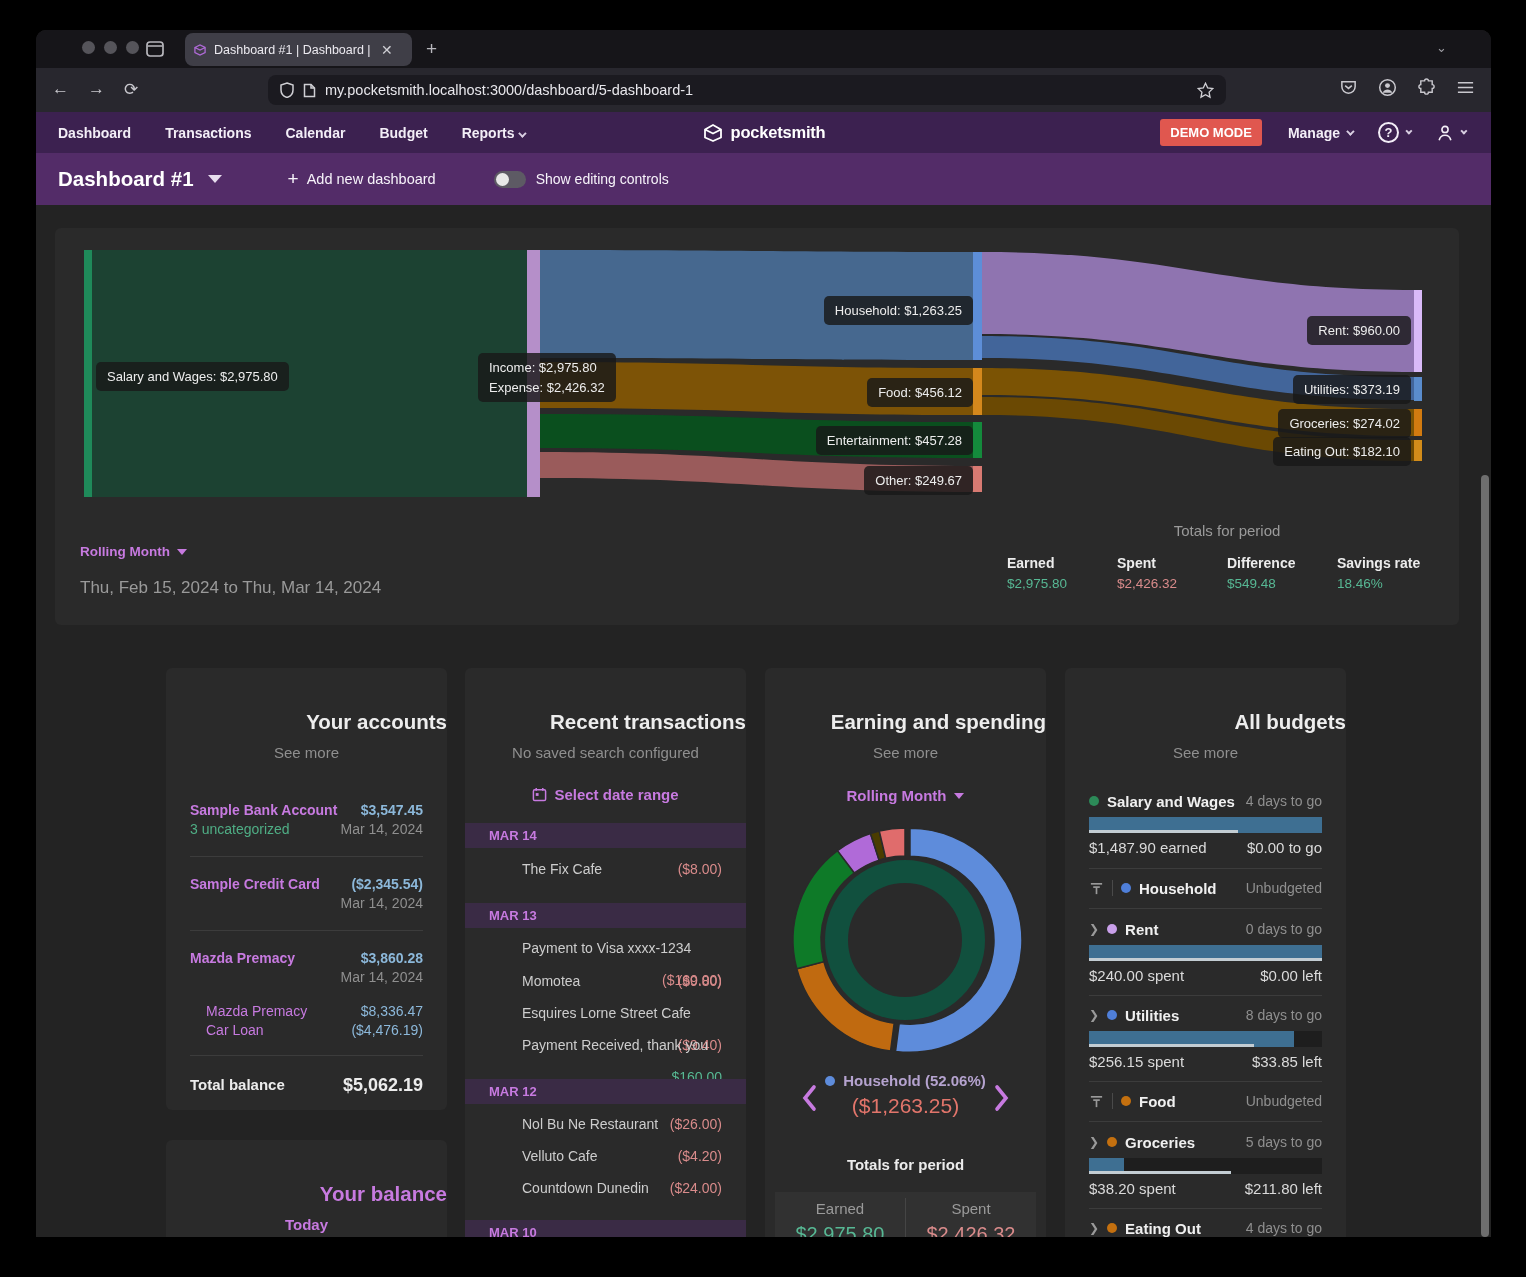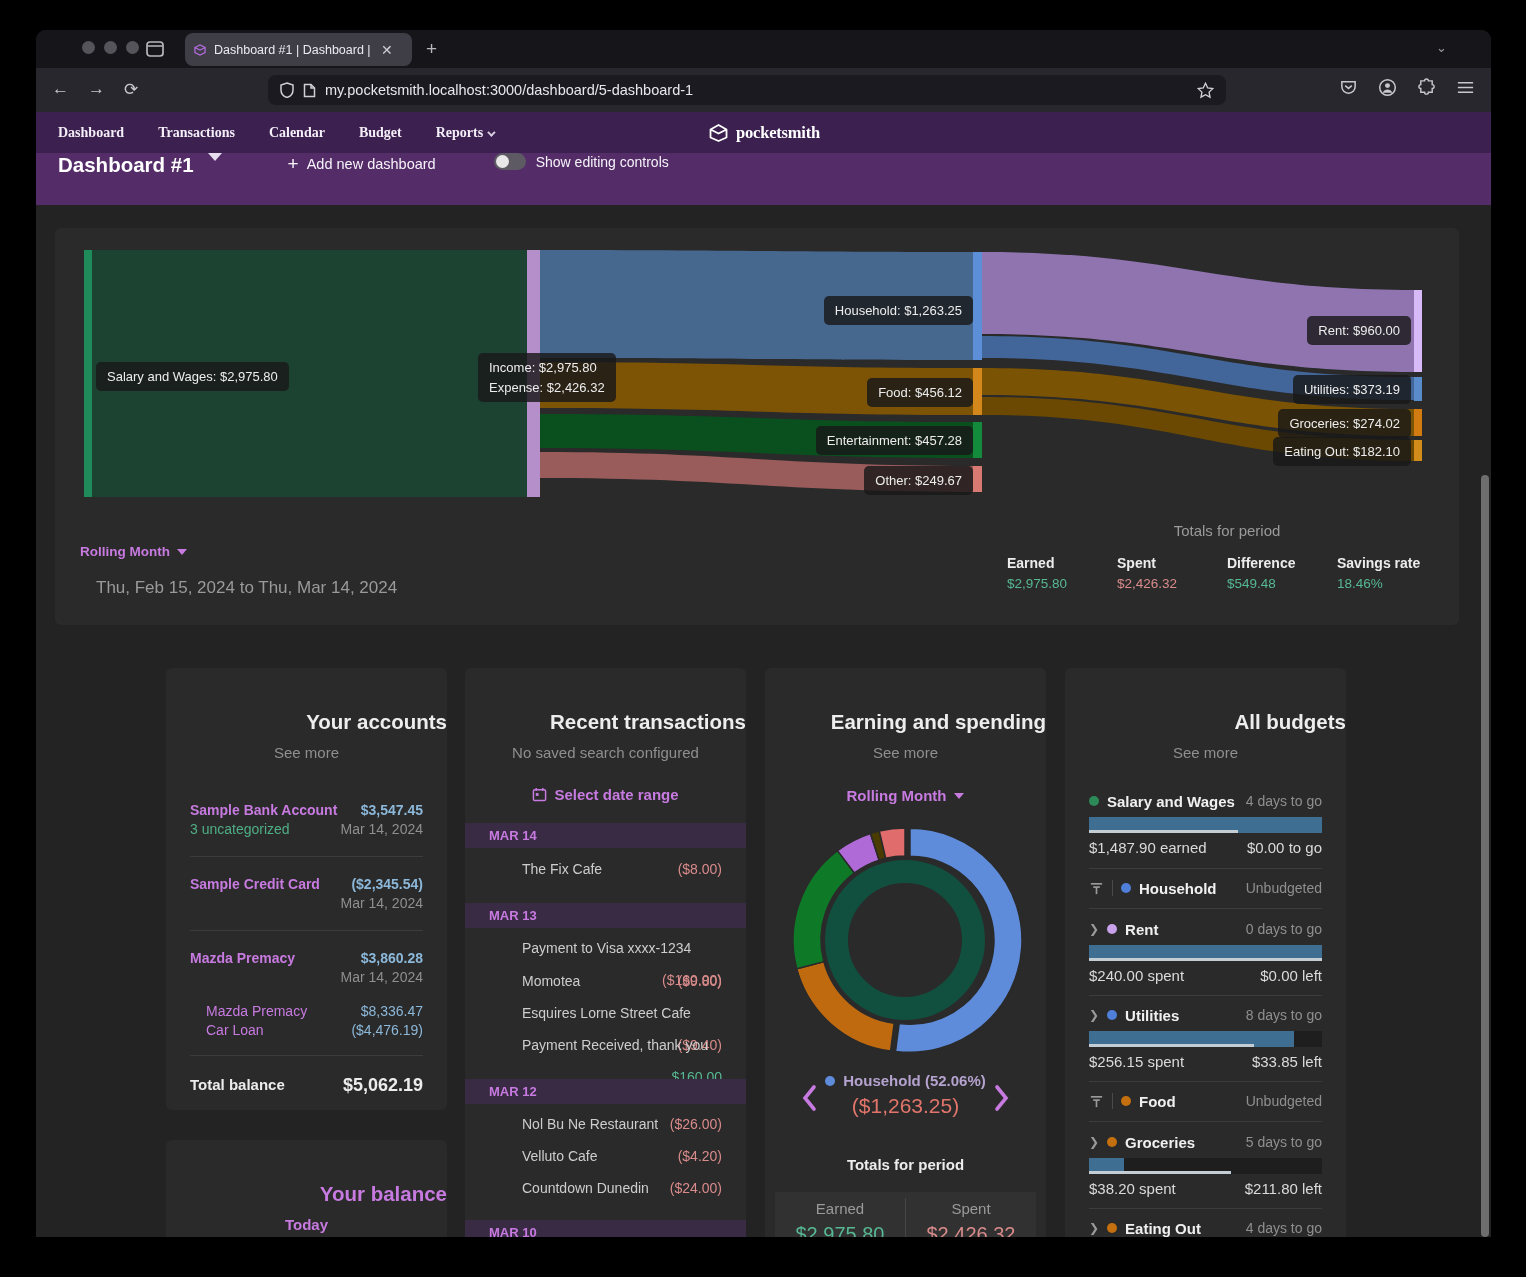--- a/index.html
+++ b/index.html
@@ -21,54 +21,54 @@
 
   .urlbar { position:absolute; left:0; top:38px; width:100%; height:44px; background:#28272e; }
   .nav-ico { position:absolute; top:11px; color:#c9c8ce; font-size:17px; }
   .url-field { position:absolute; left:232px; top:7px; width:958px; height:30px; background:#1b1a20;
                border-radius:8px; display:flex; align-items:center; padding:0 12px; gap:9px; }
   .url-text { color:#e8e7ec; font-size:14.5px; flex:1; }
   .chrome-right { position:absolute; right:16px; top:10px; display:flex; gap:20px; color:#c9c8ce; }
 
   
   .appnav { position:absolute; left:0; top:82px; width:100%; height:41px; background:#3c2150;
-            display:flex; align-items:center;font-family:Liberation Serif, serif; }
+            display:flex; align-items:center; }
   .appnav-items { display:flex; gap:34px; margin-left:22px; }
   .appnav-item { color:#f3eef7; font-size:14px; font-weight:700; }
   .brand { position:absolute; left:50%; transform:translateX(-50%); display:flex; align-items:center; gap:7px; color:#fff; }
   .brand-text { font-size:16.5px; font-weight:700; letter-spacing:-0.2px; }
   .appnav-right { position:absolute; right:26px; display:flex; align-items:center; gap:26px; }
   .demo-badge { background:#e0574f; color:#fff; font-weight:700; font-size:13px; padding:6px 10px; border-radius:3px; }
   .manage { color:#f3eef7; font-size:14px; font-weight:700; display:flex; align-items:center; gap:6px; }
   .chev { display:inline-block; width:8px; height:8px; border-right:2px solid #d9cfe2; border-bottom:2px solid #d9cfe2;
           transform:rotate(45deg) translateY(-2px); }
   .help-circ { width:21px; height:21px; border:2px solid #f3eef7; border-radius:50%; color:#f3eef7;
                font-size:13px; font-weight:700; display:flex; align-items:center; justify-content:center; }
 
   .dashbar { position:absolute; left:0; top:123px; width:100%; height:52px; background:#532c68;
-             display:flex; align-items:flex-start; }
+             display:flex; align-items:center; }
   .dash-title { color:#fff; font-size:20.5px; font-weight:700; margin-left:22px; }
   .tri-down { display:inline-block; width:0; height:0; border-left:7px solid transparent; border-right:7px solid transparent;
               border-top:8px solid #e7ddee; margin-left:14px; }
   .addnew { display:flex; align-items:center; gap:8px; color:#f7f3fa; font-size:14.5px; margin-left:66px; }
   .plus { font-size:19px; font-weight:400; }
   .toggle-wrap { display:flex; align-items:center; gap:10px; margin-left:58px; }
   .toggle { width:32px; height:17px; background:#5d5a64; border-radius:9px; position:relative; }
   .toggle-knob { position:absolute; left:2px; top:2px; width:13px; height:13px; border-radius:50%; background:#e8e8e8; }
   .toggle-label { color:#f7f3fa; font-size:14px; }
 
   
   .panel { position:absolute; left:19px; top:198px; width:1404px; height:397px; background:#2a2a2a; border-radius:6px; }
   .pill { position:absolute; background:rgba(24,24,24,0.82); color:#ededed; font-size:13px;
           padding:7px 11px; border-radius:5px; white-space:nowrap; }
   .pill2 { line-height:1.5; padding:5px 11px; }
   .period-sel { position:absolute; left:25px; top:316px; color:#c77ae0; font-size:13.5px; font-weight:700;
                 display:flex; align-items:center; gap:7px; }
   .tri-sm { width:0; height:0; border-left:5px solid transparent; border-right:5px solid transparent; border-top:6px solid #c77ae0; }
-  .period-range { position:absolute; left:41px; top:350px; color:#9a9a9a; font-size:17px; }
+  .period-range { position:absolute; left:25px; top:350px; color:#9a9a9a; font-size:17px; }
   .totals-title { position:absolute; left:952px; top:294px; width:440px; text-align:center; color:#9a9a9a; font-size:15px; }
   .tcol { position:absolute; top:327px; width:105px; }
   .tcol .tl { color:#ececec; font-size:14px; font-weight:700; }
   .tcol .tv { font-size:13.5px; margin-top:5px; }
   .pos { color:#57b894; } .neg { color:#d98b8b; }
 
   
   .card { position:absolute; width:281px; background:#2a2a2a; border-radius:6px; }
   .card-title { position:absolute; left:0; top:42px; width:100%; text-align:right; color:#ededed; font-size:20.5px; font-weight:700; }
   .card-sub { position:absolute; left:0; top:76px; width:100%; text-align:center; color:#8f8f8f; font-size:15px; }
@@ -196,20 +196,38 @@
       <span class="appnav-item">Transactions</span>
       <span class="appnav-item">Calendar</span>
       <span class="appnav-item">Budget</span>
       <span class="appnav-item"><span>Reports</span> <span class="chev" style="width:6px;height:6px"></span></span>
     </div>
     <div class="brand">
       <svg width="22" height="20" viewBox="0 0 22 20">
             <path d="M3 6.5 L11 2 L19 6.5 L19 14.5 L11 18 L3 14.5 Z M3 6.5 L11 10.5 L19 6.5" fill="none" stroke="#ffffff" stroke-width="1.8" stroke-linejoin="round"></path>
           </svg>
       <span class="brand-text">pocketsmith</span>
+    </div>
+    <div class="appnav-right">
+      <span class="demo-badge">DEMO MODE</span>
+      <span class="manage">
+            <span>Manage</span> 
+            <span class="chev" style="width:6px;height:6px"></span>
+          </span>
+      <span class="manage">
+            <span class="help-circ">?</span> 
+            <span class="chev" style="width:5px;height:5px"></span>
+          </span>
+      <span class="manage">
+        <svg width="18" height="18" viewBox="0 0 20 20">
+              <circle cx="10" cy="6" r="3.4" fill="none" stroke="#f3eef7" stroke-width="1.8"></circle>
+              <path d="M3.5 18 C4.5 13.8 7 12.5 10 12.5 C13 12.5 15.5 13.8 16.5 18" fill="none" stroke="#f3eef7" stroke-width="1.8"></path>
+            </svg>
+        <span class="chev" style="width:5px;height:5px"></span>
+      </span>
     </div>
   </div>
 
   <div class="dashbar">
     <span class="dash-title">Dashboard #1</span>
     <span class="tri-down"></span>
     <span class="addnew">
           <span class="plus">+</span>
           <span>Add new dashboard</span>
         </span>

